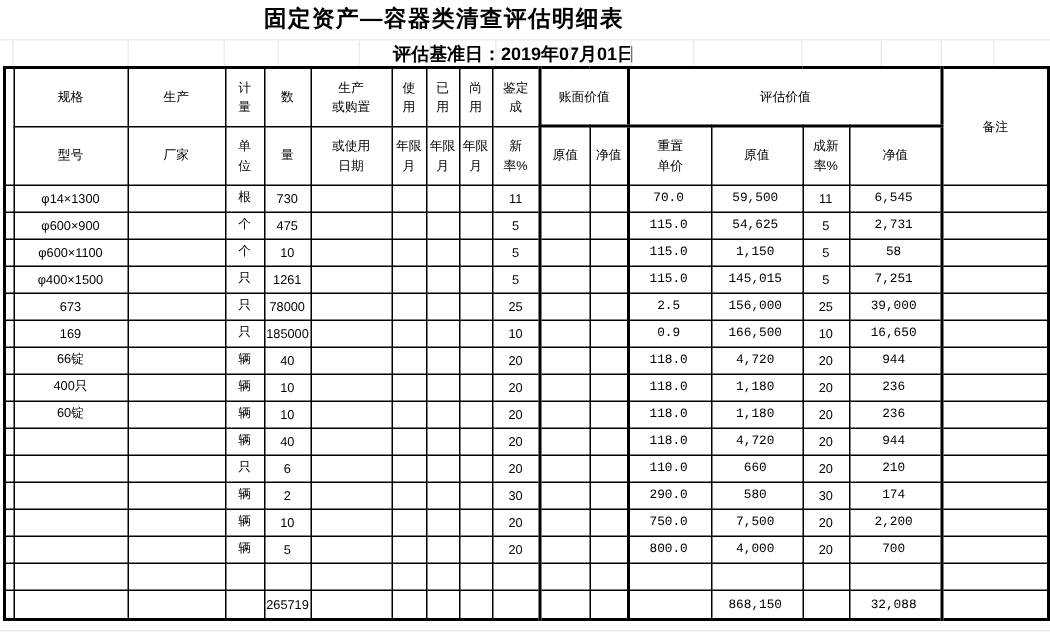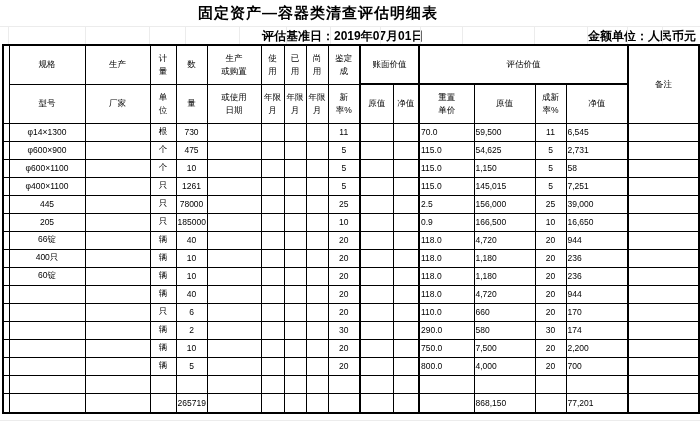--- a/index.html
+++ b/index.html
@@ -3,21 +3,21 @@
 <meta charset="utf-8">
 <style>
   * { box-sizing: border-box; }
   html,body { margin:0; padding:0; background:#fff; }
   body { font-family:"Liberation Sans","DejaVu Sans",sans-serif; color:#000; }
   .sheet { position:relative; width:700px; height:422px; background:#ffffff; overflow:hidden; }
 
   .title {
     position:absolute; left:0; top:0; width:592px; height:26px;
     line-height:26px; text-align:center;
-    font-size:15px; font-weight:700; letter-spacing:1px;margin-left:22px;
+    font-size:15px; font-weight:700; letter-spacing:1px;
   }
 
   .subrow {
     position:absolute; left:0; top:26px; width:700px; height:28px;
     border-top:1px solid #ececec; font-size:12px;font-weight:bold;
   }
   .gridline { position:absolute; top:0; height:18px; width:1px; background:#ececec; }
   .base-date { position:absolute; left:262px; top:0; line-height:18px; white-space:nowrap; }
   .amount-unit { position:absolute; right:4px; top:0; line-height:18px; white-space:nowrap; }
 
@@ -32,37 +32,36 @@
     font-size:8.5px; font-weight:400;
     overflow:hidden;
   }
   thead th {
     height:39px; text-align:center; vertical-align:middle;
     white-space:pre-line; line-height:13px;
   }
   tbody td {
     height:18px; text-align:center; vertical-align:middle; white-space:nowrap;
   }
-  td.num { text-align:left; padding-right:3px; }
+  td.num { text-align:center; padding-right:3px;font-family:Liberation Mono, monospace; }
   tr.total-r td { height:20px; }
   .bl2 { border-left:2px solid #000 !important; }
   .bb2 { border-bottom:2px solid #000 !important;font-family:Liberation Serif, serif; }
 
   .below-line { position:absolute; left:0; top:420px; width:700px; height:1px; background:#ececec; }
 </style>
 </head>
 <body>
 
 <div class="sheet">
 
   <div class="title">固定资产—容器类清查评估明细表</div>
 
   <div class="subrow">
     <span class="base-date">评估基准日：2019年07月01日</span>
-    <span class="amount-unit">金额单位：人民币元</span>
   <div class="gridline" style="left: 8px;"></div>
       <div class="gridline" style="left: 85px;"></div>
       <div class="gridline" style="left: 149px;"></div>
       <div class="gridline" style="left: 185px;"></div>
       <div class="gridline" style="left: 239px;"></div>
       <div class="gridline" style="left: 286px;"></div>
       <div class="gridline" style="left: 330px;"></div>
       <div class="gridline" style="left: 380px;"></div>
       <div class="gridline" style="left: 420px;"></div>
       <div class="gridline" style="left: 462px;"></div>
@@ -194,59 +193,59 @@
           <td class="bl2"></td>
           <td></td>
           <td class="num bl2">115.0</td>
           <td class="num">1,150</td>
           <td>5</td>
           <td class="num">58</td>
           <td class="bl2"></td>
         </tr>
         <tr>
           <td></td>
-          <td>φ400×1100</td>
+          <td>φ400×1500</td>
           <td></td>
           <td>只</td>
           <td>1261</td>
           <td></td>
           <td></td>
           <td></td>
           <td></td>
           <td>5</td>
           <td class="bl2"></td>
           <td></td>
           <td class="num bl2">115.0</td>
           <td class="num">145,015</td>
           <td>5</td>
           <td class="num">7,251</td>
           <td class="bl2"></td>
         </tr>
         <tr>
           <td></td>
-          <td>445</td>
+          <td>673</td>
           <td></td>
           <td>只</td>
           <td>78000</td>
           <td></td>
           <td></td>
           <td></td>
           <td></td>
           <td>25</td>
           <td class="bl2"></td>
           <td></td>
           <td class="num bl2">2.5</td>
           <td class="num">156,000</td>
           <td>25</td>
           <td class="num">39,000</td>
           <td class="bl2"></td>
         </tr>
         <tr>
           <td></td>
-          <td>205</td>
+          <td>169</td>
           <td></td>
           <td>只</td>
           <td>185000</td>
           <td></td>
           <td></td>
           <td></td>
           <td></td>
           <td>10</td>
           <td class="bl2"></td>
           <td></td>
@@ -341,21 +340,21 @@
           <td></td>
           <td></td>
           <td></td>
           <td></td>
           <td>20</td>
           <td class="bl2"></td>
           <td></td>
           <td class="num bl2">110.0</td>
           <td class="num">660</td>
           <td>20</td>
-          <td class="num">170</td>
+          <td class="num">210</td>
           <td class="bl2"></td>
         </tr>
         <tr>
           <td></td>
           <td></td>
           <td></td>
           <td>辆</td>
           <td>2</td>
           <td></td>
           <td></td>
@@ -436,20 +435,20 @@
           <td></td>
           <td></td>
           <td></td>
           <td></td>
           <td></td>
           <td class="bl2"></td>
           <td></td>
           <td class="num bl2"></td>
           <td class="num">868,150</td>
           <td></td>
-          <td class="num">77,201</td>
+          <td class="num">32,088</td>
           <td class="bl2"></td>
         </tr>
       </tbody>
   </table>
 
   <div class="below-line"></div>
 </div>
 
 </body></html>

